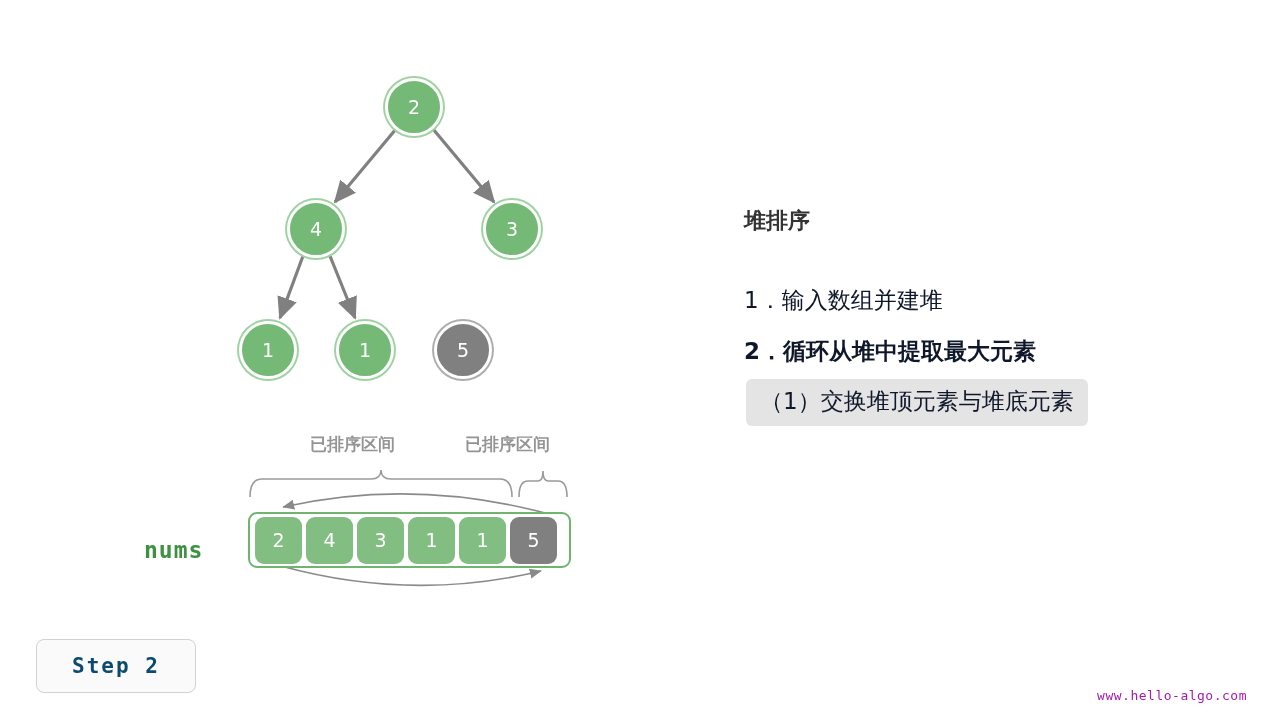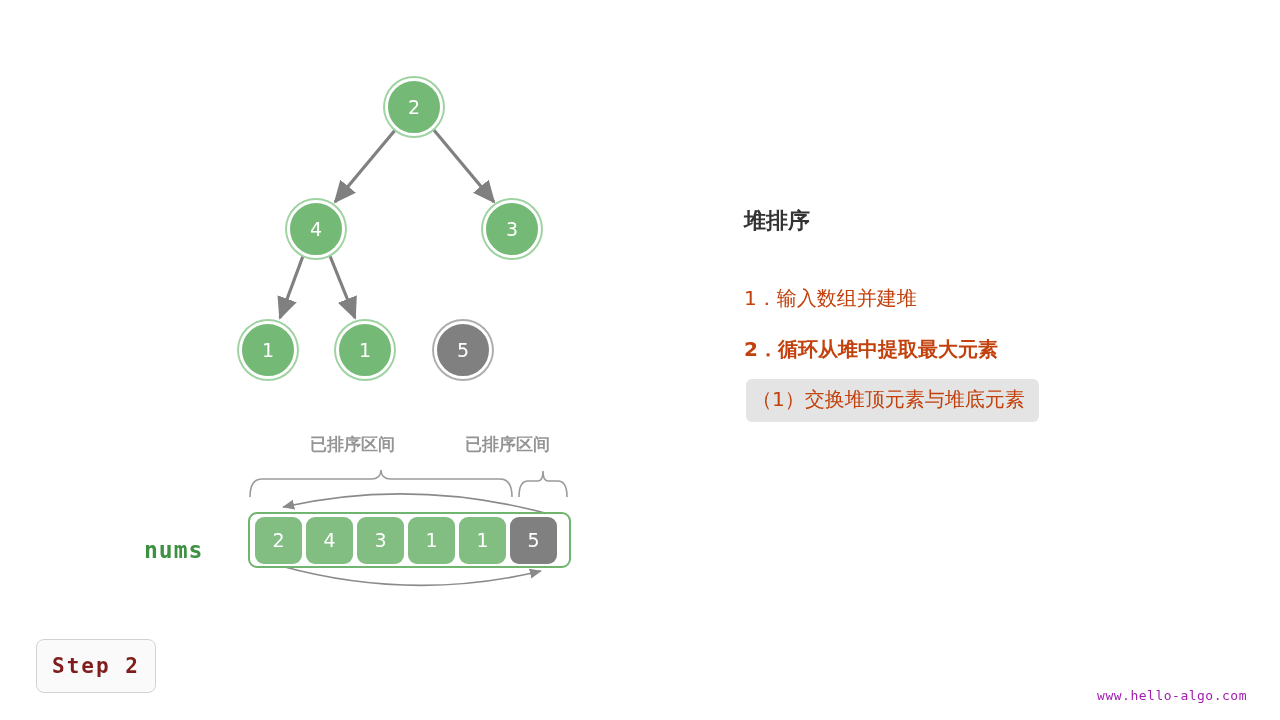--- a/index.html
+++ b/index.html
@@ -108,45 +108,45 @@
     position: absolute;
     left: 744px;
     top: 206px;
     font-size: 22px;
     font-weight: bold;
     color: #333333;
     font-family: "DejaVu Sans", "Liberation Sans", sans-serif;
   }
   .panel-step {
     position: absolute;
-    font-size: 20px;
-    color: #c2410c;
+    font-size: 23px;
+    color: #0f172a;
     font-family: "DejaVu Sans", "Liberation Sans", sans-serif;
     white-space: nowrap;
   }
   .panel-step.sub {
     background: #e4e4e4;
     border-radius: 6px;
-    padding: 7px 14px 9px 6px;
+    padding: 7px 14px 9px 14px;
   }
 
   
   .step-badge {
     position: absolute;
     left: 36px;
     top: 639px;
-    width: 120px;
+    width: 160px;
     height: 54px;
     border: 1px solid #d2d2d2;
     border-radius: 8px;
     background: #fafafa;
     display: flex;
     align-items: center;
     justify-content: center;
-    color: #7f1d1d;
+    color: #0c4a6e;
     font-size: 21px;
     font-weight: bold;
     letter-spacing: 2px;
     font-family: "DejaVu Sans Mono", "Liberation Mono", monospace;
     box-sizing: border-box;
   }
   .footer {
     position: absolute;
     right: 33px;
     bottom: 17px;

